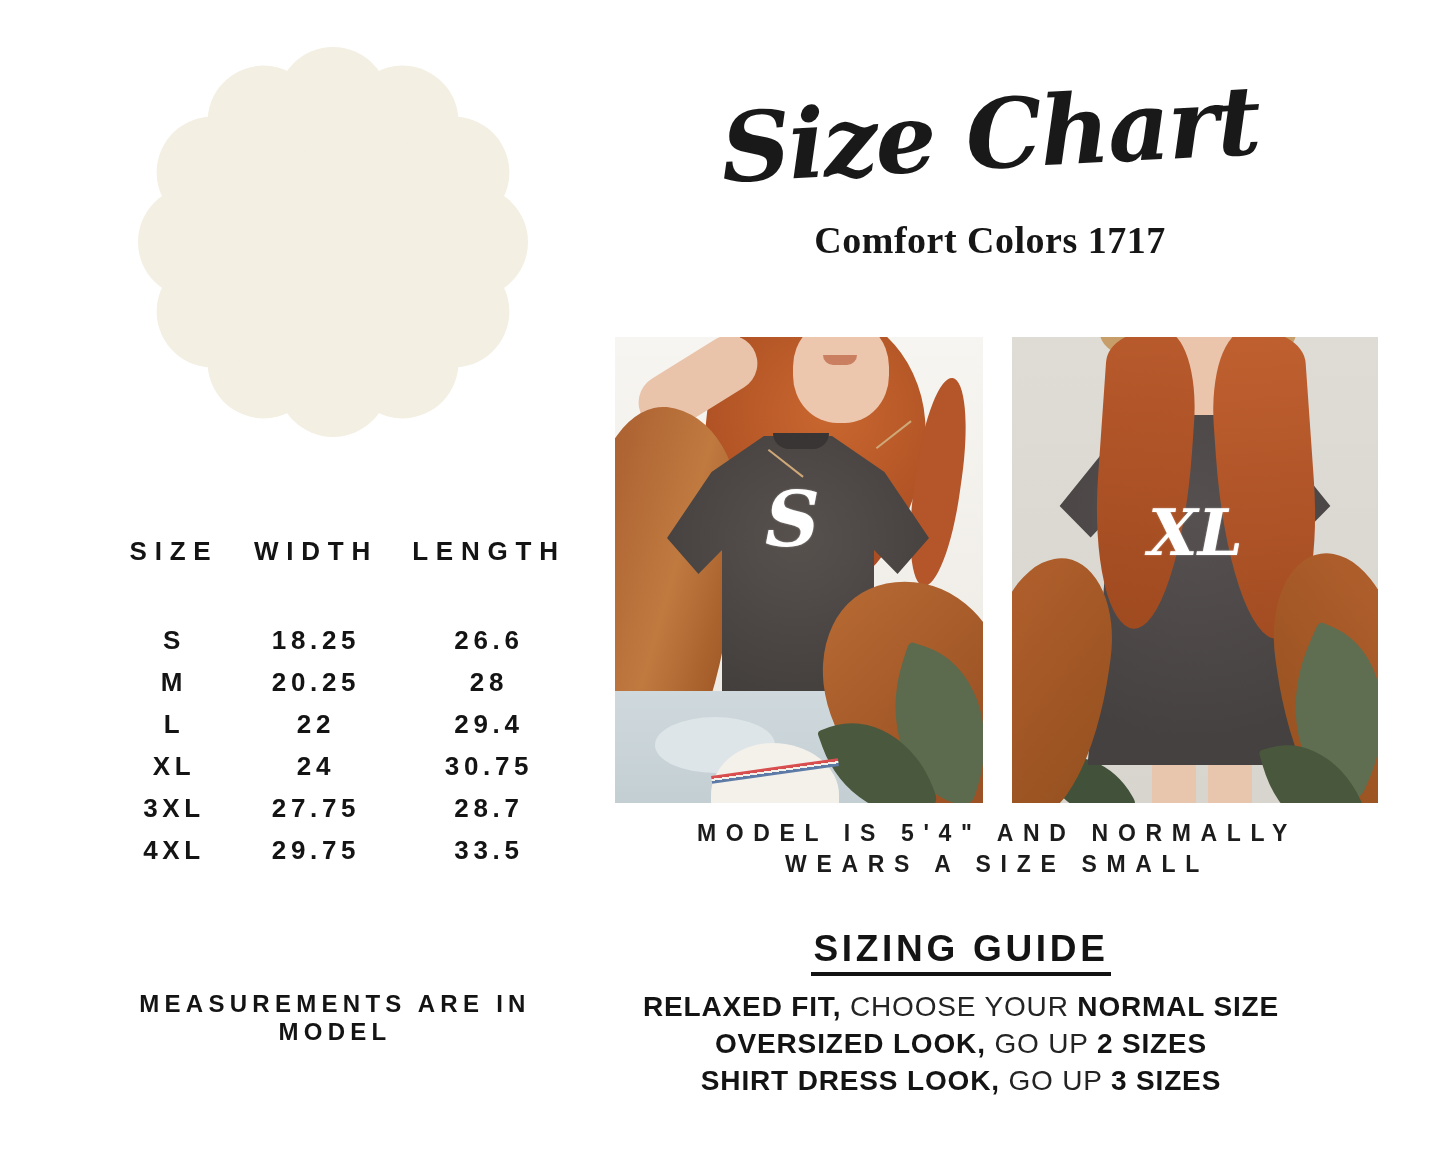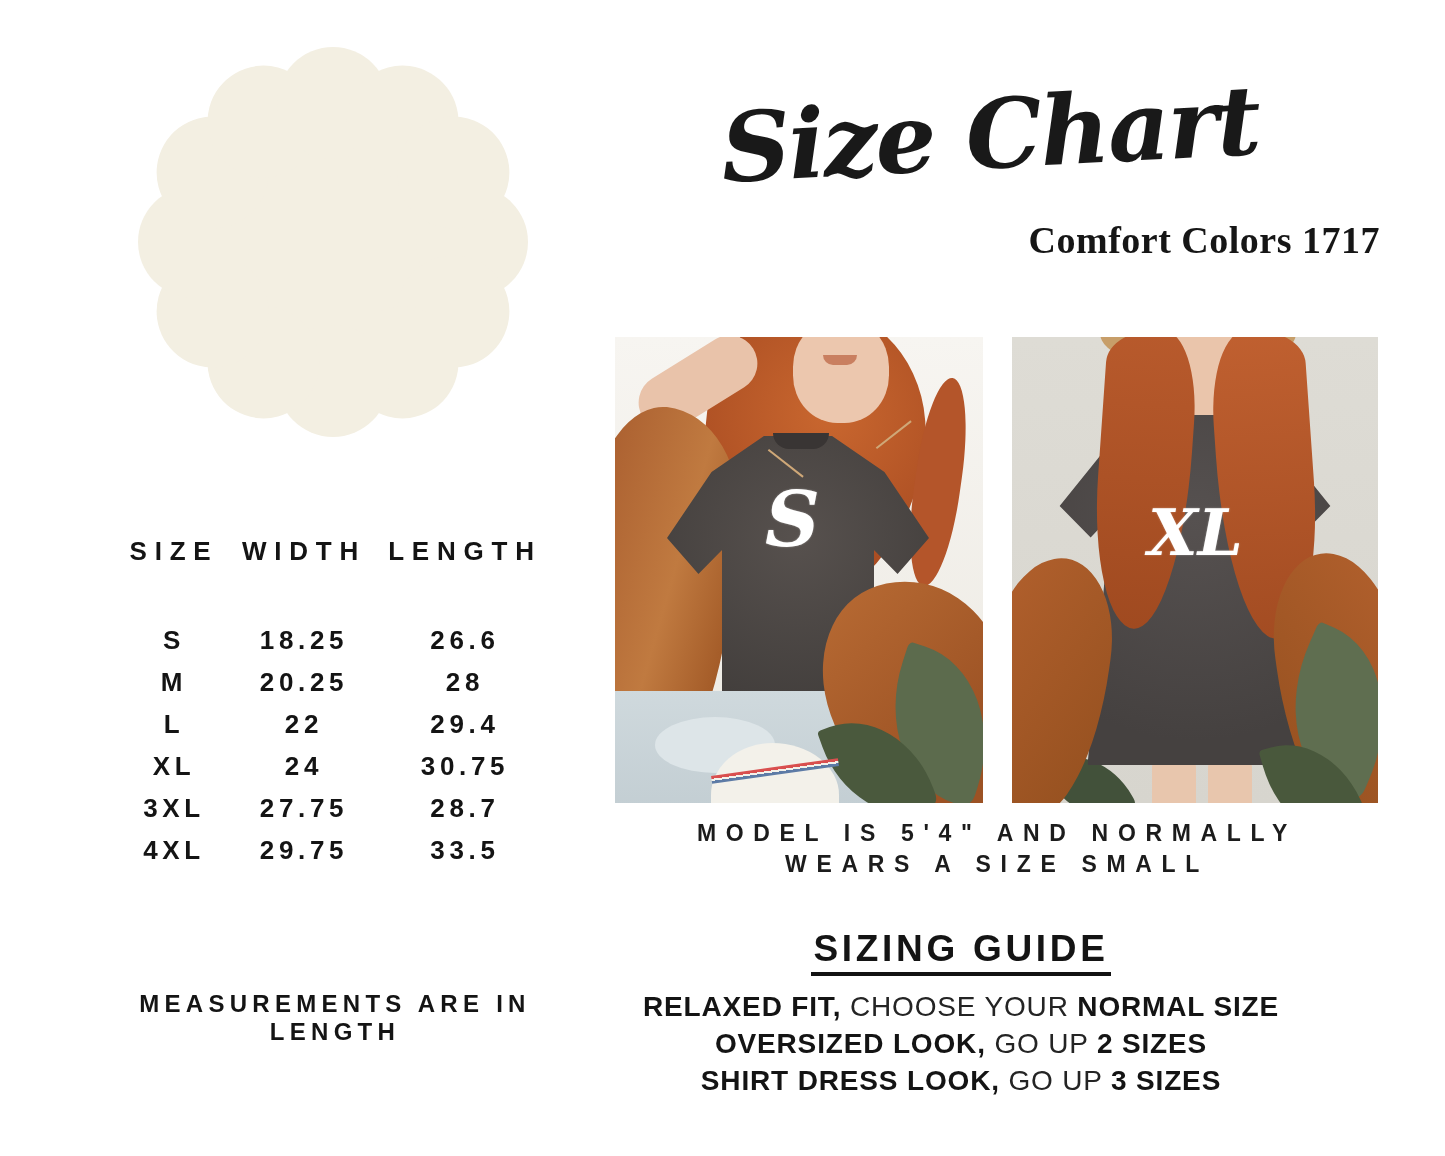--- a/index.html
+++ b/index.html
@@ -23,26 +23,26 @@
   
   .header{position:absolute;left:600px;top:60px;width:780px;text-align:center;}
   .title{
     font-family:"DejaVu Serif", serif;font-style:italic;font-weight:600;
     font-size:96px;line-height:150px;letter-spacing:-2px;
     transform:rotate(-3deg);color:#191919;
   }
   .subtitle{
     margin-top:8px;
     font-family:"Liberation Serif", serif;font-weight:600;
-    font-size:38px;letter-spacing:0.5px;color:#161616;text-align:right;
+    font-size:38px;letter-spacing:0.5px;color:#161616;
   }
 
   
   .size-table{position:absolute;left:120px;top:536px;width:430px;}
-  .thead,.trow{display:grid;grid-template-columns:108px 152px 170px;}
+  .thead,.trow{display:grid;grid-template-columns:108px 152px 170px;gap:12px;}
   .thead{font-weight:700;font-size:26px;letter-spacing:0.30em;}
   .thead div{text-align:center;}
   .tbody{margin-top:52px;}
   .trow{height:42px;align-items:center;font-weight:700;font-size:26px;letter-spacing:0.18em;}
   .trow div{text-align:center;}
   .note{
     position:absolute;left:100px;top:990px;width:470px;text-align:center;
     font-weight:700;font-size:24px;letter-spacing:0.22em;
   }
 
@@ -187,21 +187,21 @@
           <div>27.75</div>
           <div>28.7</div>
         </div>
         <div class="trow">
           <div>4XL</div>
           <div>29.75</div>
           <div>33.5</div>
         </div>
       </div>
   </div>
-  <div class="note">MEASUREMENTS ARE IN LENGTH</div>
+  <div class="note">MEASUREMENTS ARE IN MODEL</div>
 
   <div class="photo left">
     <div class="pl-bg"></div>
     <div class="pl-leaf c"></div>
     <div class="pl-hair"></div>
     <div class="pl-strand"></div>
     <div class="pl-face"></div>
     <div class="pl-smile"></div>
     <div class="pl-armup"></div>
     <div class="pl-sleeve"></div>

